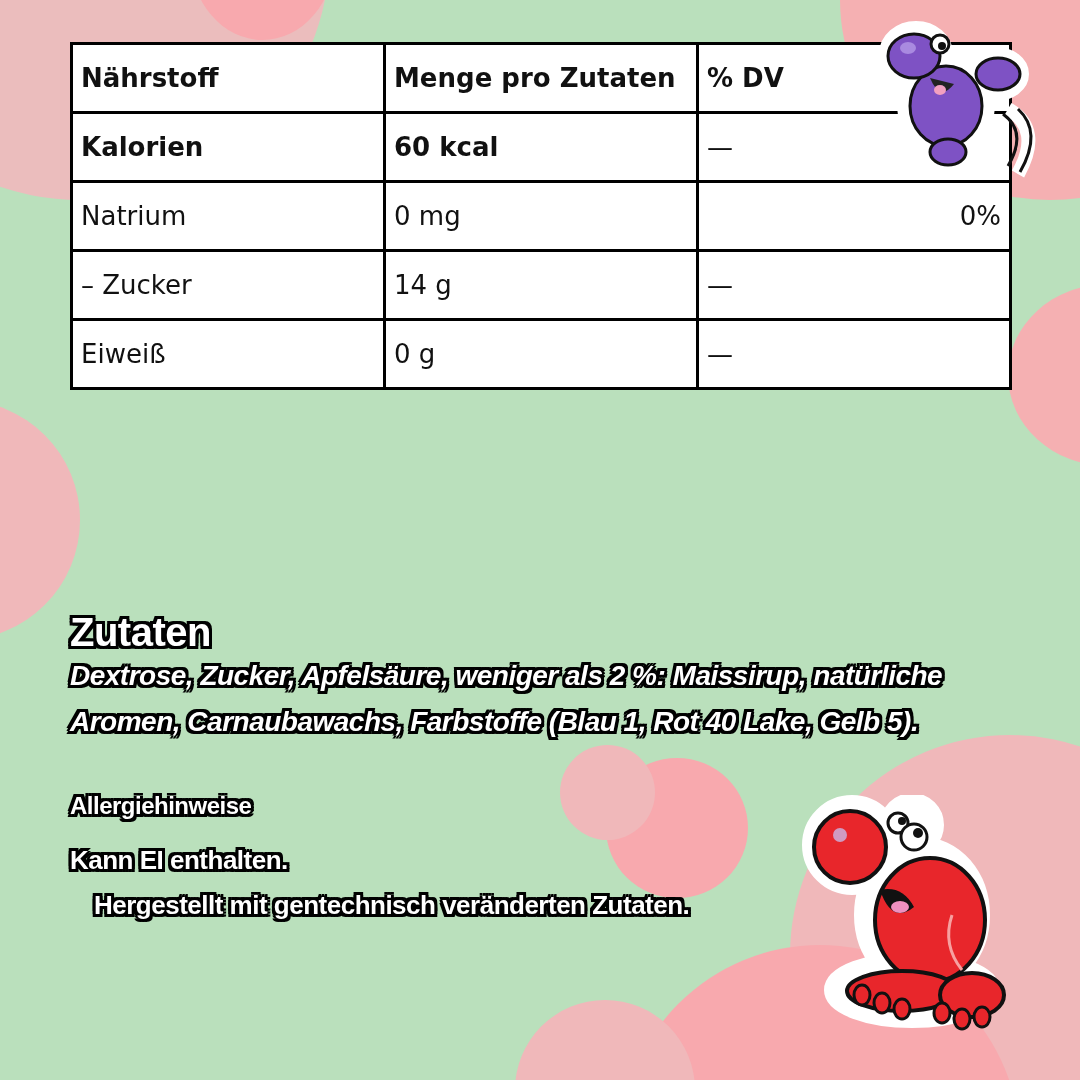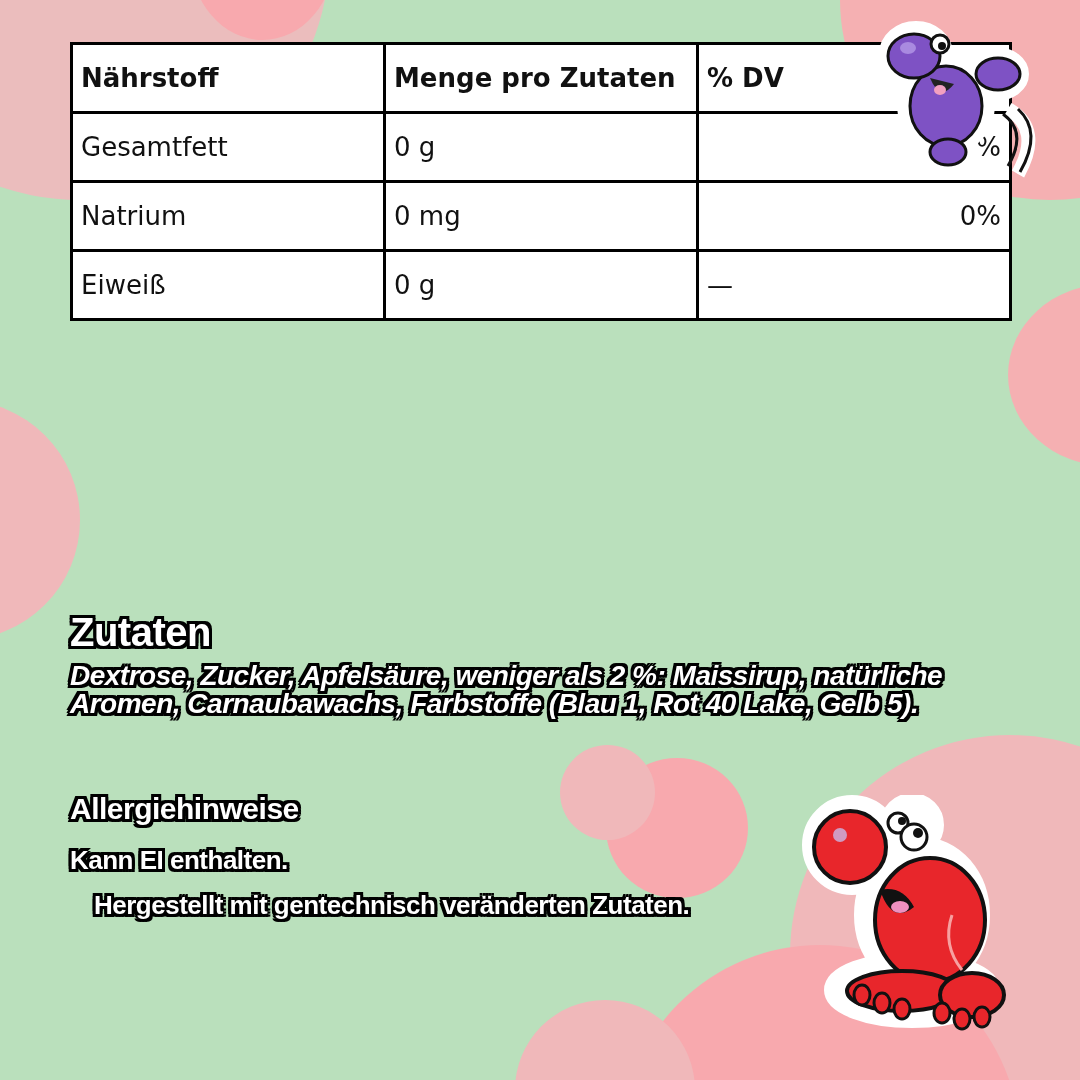--- a/index.html
+++ b/index.html
@@ -35,22 +35,22 @@
     font-family: "Liberation Sans", sans-serif;
     text-shadow:
       -3px -3px 0 #000, 3px -3px 0 #000, -3px 3px 0 #000, 3px 3px 0 #000,
       0 -3px 0 #000, 0 3px 0 #000, -3px 0 0 #000, 3px 0 0 #000;
     letter-spacing: -0.5px;
     white-space: nowrap;
   }
   .h-zutaten { top: 610px; font-size: 40px; }
   .zutaten-line { font-size: 28px; font-style: italic; }
   .zutaten-1 { top: 660px; }
-  .zutaten-2 { top: 688px; }
-  .h-allergie { top: 792px; font-size: 30px; }
+  .zutaten-2 { top: 706px; }
+  .h-allergie { top: 792px; font-size: 24px; }
   .allergie-1 { top: 845px; font-size: 26px; }
   .allergie-2 { top: 890px; font-size: 26px; left: 94px; }
 
   .sticker { position: absolute; }
 </style>
 </head>
 <body>
 
 <div class="circle c-pink1" style="left:-170px; top:-300px; width:500px; height:500px;"></div>
 <div class="circle c-pink4" style="left:190px; top:-130px; width:145px; height:170px;"></div>
@@ -68,29 +68,34 @@
       <col class="c1">
       <col class="c2">
       <col class="c3">
     </colgroup>
   <tbody>
       <tr>
     <th>Nährstoff</th>
     <th>Menge pro Zutaten</th>
     <th>% DV</th>
   </tr>
-  <tr>
-    <td>Gesamtfett</td>
-    <td>0 g</td>
-    <td class="dv">0%</td>
+  <tr class="bold">
+    <td>Kalorien</td>
+    <td>60 kcal</td>
+    <td class="dash" style="font-weight:normal">—</td>
   </tr>
   <tr>
     <td>Natrium</td>
     <td>0 mg</td>
     <td class="dv">0%</td>
+  </tr>
+  <tr>
+    <td>– Zucker</td>
+    <td>14 g</td>
+    <td class="dash">—</td>
   </tr>
   <tr>
     <td>Eiweiß</td>
     <td>0 g</td>
     <td class="dash">—</td>
   </tr>
 </tbody>
   </table>
 
 <div class="sticker" style="left:868px; top:14px; width:190px; height:165px;">

